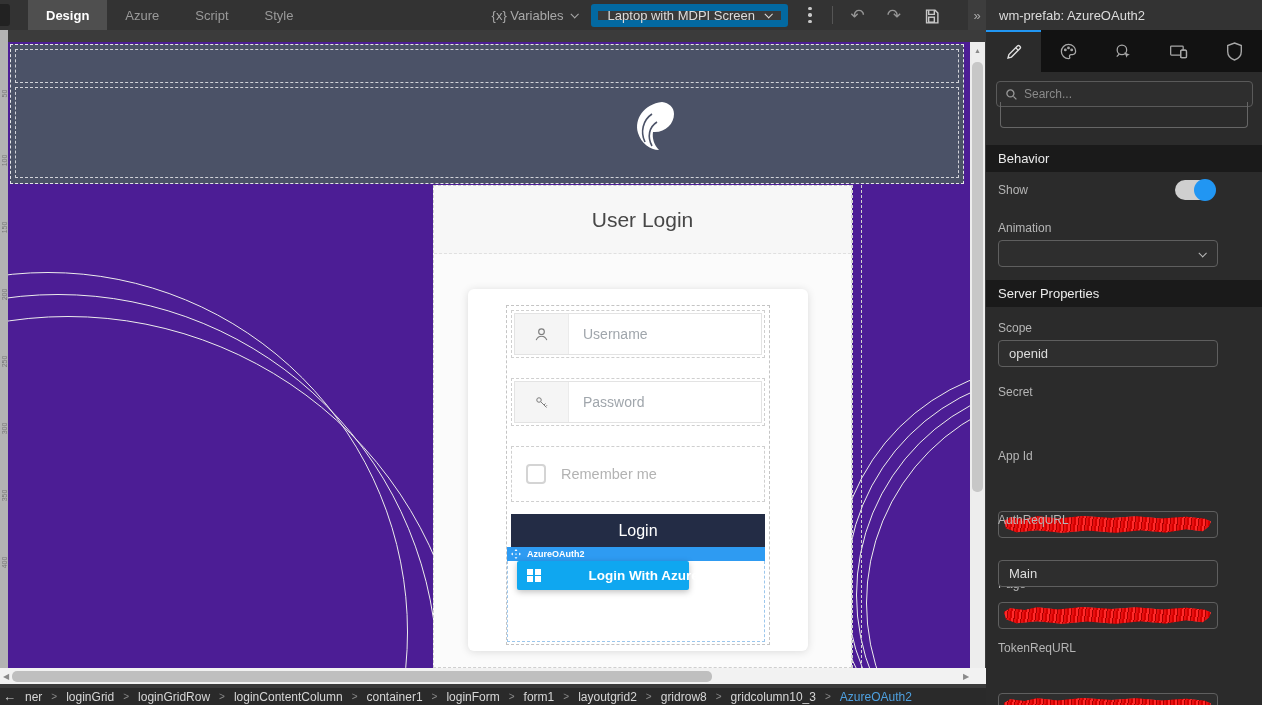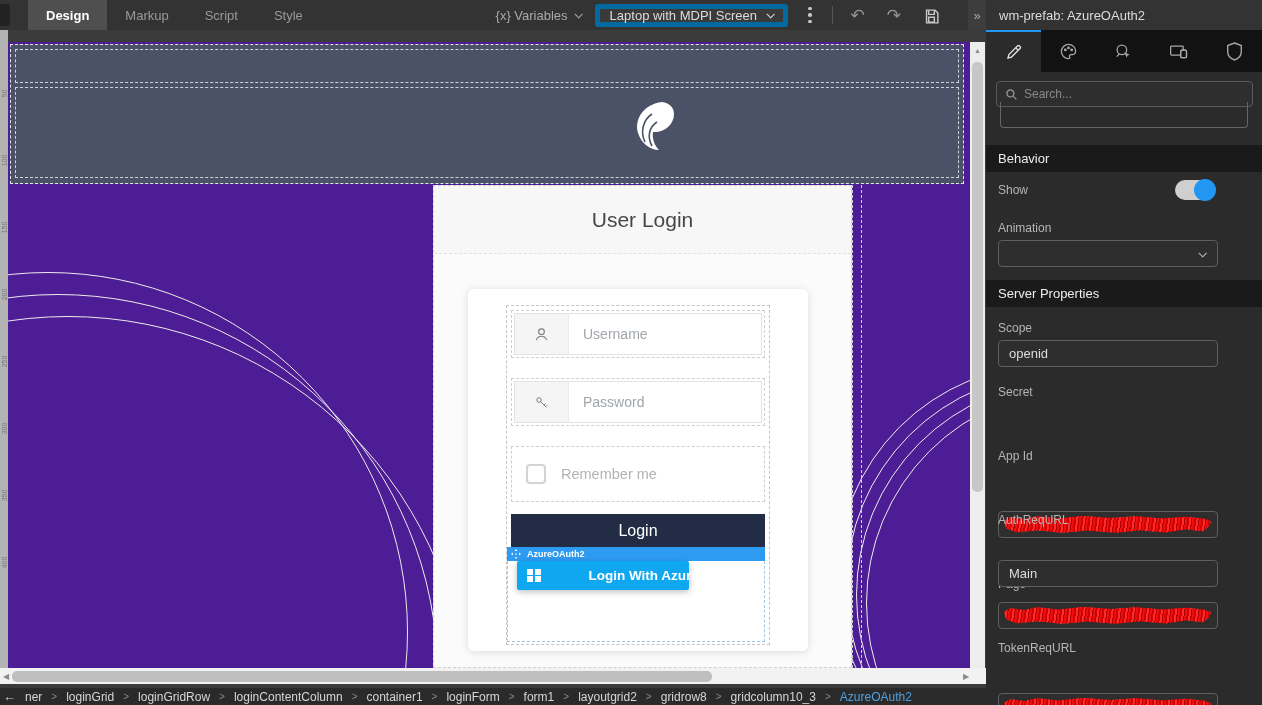--- a/index.html
+++ b/index.html
@@ -13,21 +13,21 @@
 
   
   .toolbar { left:0; top:0; width:986px; height:30px; background:#333; display:flex; align-items:center; }
   .tb-stub { position:absolute; left:0; top:4px; width:10px; height:22px; background:#222; border-radius:0 3px 3px 0; color:#888; font-size:11px; overflow:hidden; }
   .tb-tabs { display:flex; height:30px; margin-left:28px; }
   .tb-tab { height:30px; padding:0 18px; display:flex; align-items:center; font-size:13px; color:#9a9a9a; cursor:pointer; }
   .tb-tab.active { background:#4f4f4f; color:#fff; font-weight:bold; }
   .tb-mid { display:flex; align-items:center; margin-left:auto; gap:14px; }
   .tb-vars { color:#a9a9a9; font-size:13px; display:flex; align-items:center; gap:7px; }
   .chev { display:inline-block; width:6px; height:6px; border-right:1.5px solid currentColor; border-bottom:1.5px solid currentColor; transform:rotate(45deg) translateY(-1px); }
-  .tb-device { height:23px; border:5px solid #0369a1; border-radius:3px; color:#dcdcdc; font-size:13px; display:flex; align-items:center; gap:10px; padding:0 10px; background:#3a3a3a; }
+  .tb-device { height:23px; border:7px solid #0369a1; border-radius:3px; color:#dcdcdc; font-size:13px; display:flex; align-items:center; gap:10px; padding:0 10px; background:#3a3a3a; }
   .kebab { display:flex; flex-direction:column; gap:3px; padding:0 6px; }
   .kebab i { width:3.5px; height:3.5px; border-radius:50%; background:#c9c9c9; }
   .tb-divider { width:1px; height:18px; background:#555; }
   .tb-icon { color:#969696; font-size:17px; line-height:1; padding:0 4px; }
   .tb-collapse { margin-left:10px; width:18px; height:30px; background:#3d3d3d; color:#aaa; font-size:13px; display:flex; align-items:center; justify-content:center; }
 
   
   .rpanel { left:986px; top:0; width:276px; height:705px; background:#2b2b2b; }
   .rp-title { height:30px; background:#333; color:#dcdcdc; font-size:13px; display:flex; align-items:center; padding-left:13px; }
   .rp-tabs { height:42px; background:#121212; display:flex; }
@@ -107,21 +107,21 @@
 </style>
 </head>
 <body>
 
 <div id="app">
 
   <div class="abs toolbar">
     <div class="tb-stub"></div>
     <div class="tb-tabs">
       <div class="tb-tab active">Design</div>
-      <div class="tb-tab">Markup</div>
+      <div class="tb-tab">Azure</div>
       <div class="tb-tab">Script</div>
       <div class="tb-tab">Style</div>
     </div>
     <div class="tb-mid">
       <div class="tb-vars">
         <span>{x} Variables</span>
         <i class="chev"></i>
       </div>
       <div class="tb-device">
         <span>Laptop with MDPI Screen</span>

